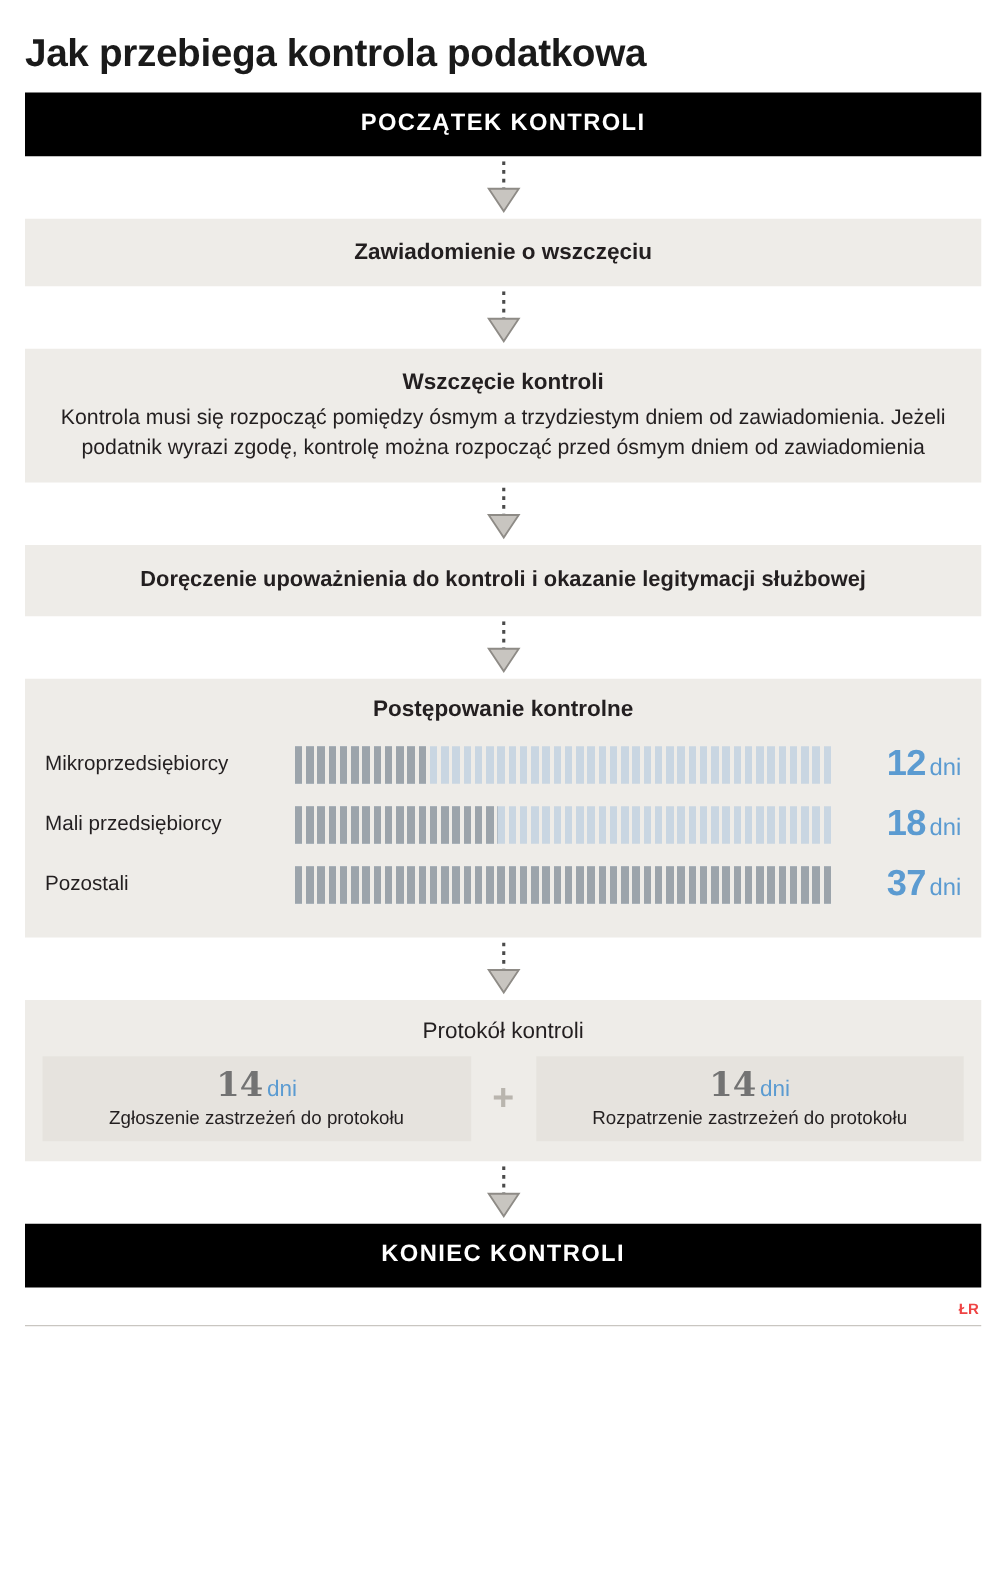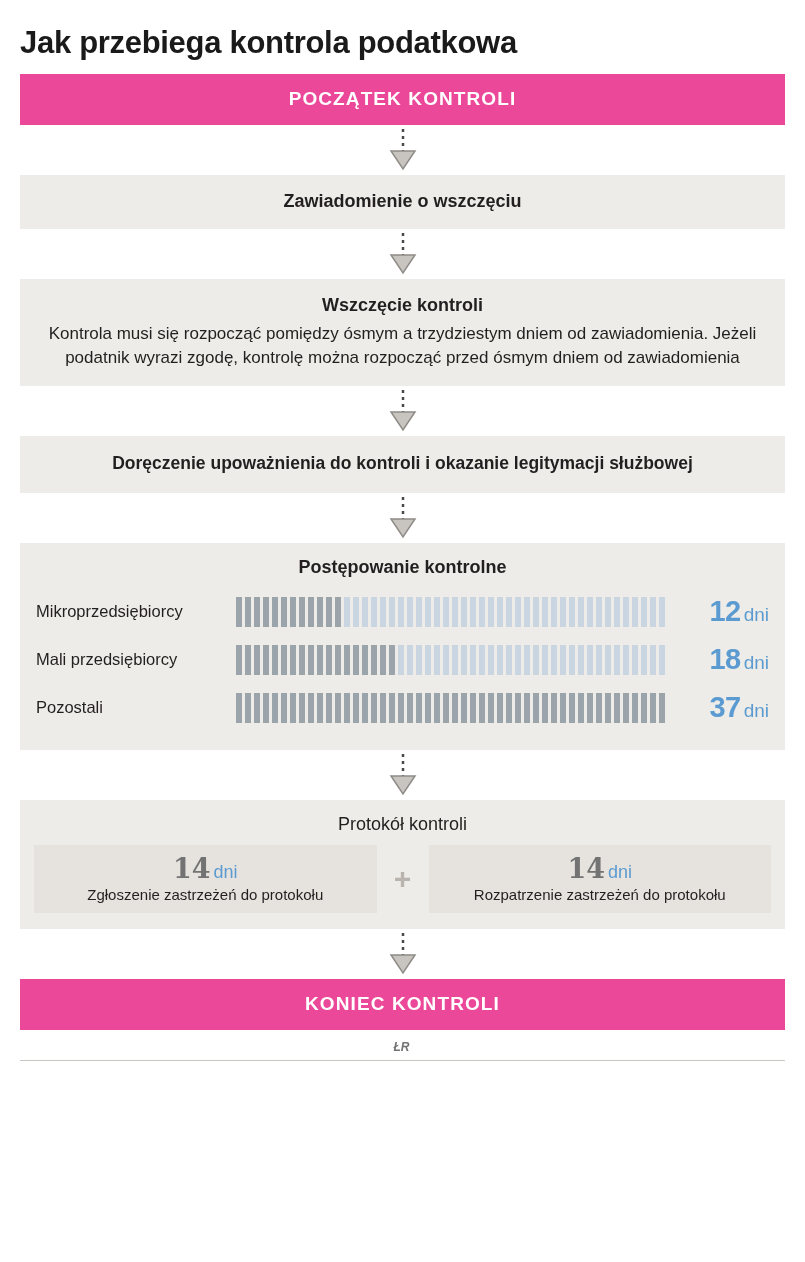--- a/index.html
+++ b/index.html
@@ -25,21 +25,21 @@
   .title {
     font-size: 31px;
     font-weight: bold;
     letter-spacing: -0.3px;
     padding-top: 26px;
     padding-bottom: 14px;
     line-height: 1.1;
     color: #1a1a1a;
   }
   .band {
-    background: #ec4899;
+    background: #000000;
     color: #ffffff;
     text-align: center;
     font-weight: bold;
     font-size: 19px;
     letter-spacing: 1.1px;
     padding: 14px 0 15px 0;
   }
   .arrow {
     height: 50px;
     display: flex;
@@ -177,26 +177,25 @@
   }
   .plus {
     flex: 0 0 52px;
     text-align: center;
     font-size: 30px;
     color: #b9b5ae;
     font-weight: bold;
   }
   .footer {
     margin-top: 10px;
-    text-align: center;
+    text-align: right;
     font-size: 12px;
     font-weight: bold;
-    color: #737373;
+    color: #ef4444;
     padding-right: 2px;
-    font-style: italic;
   }
   .rule {
     border-top: 1px solid #c9c6c1;
     margin-top: 6px;
   }
 </style>
 </head>
 <body>
 
 <div class="page">

